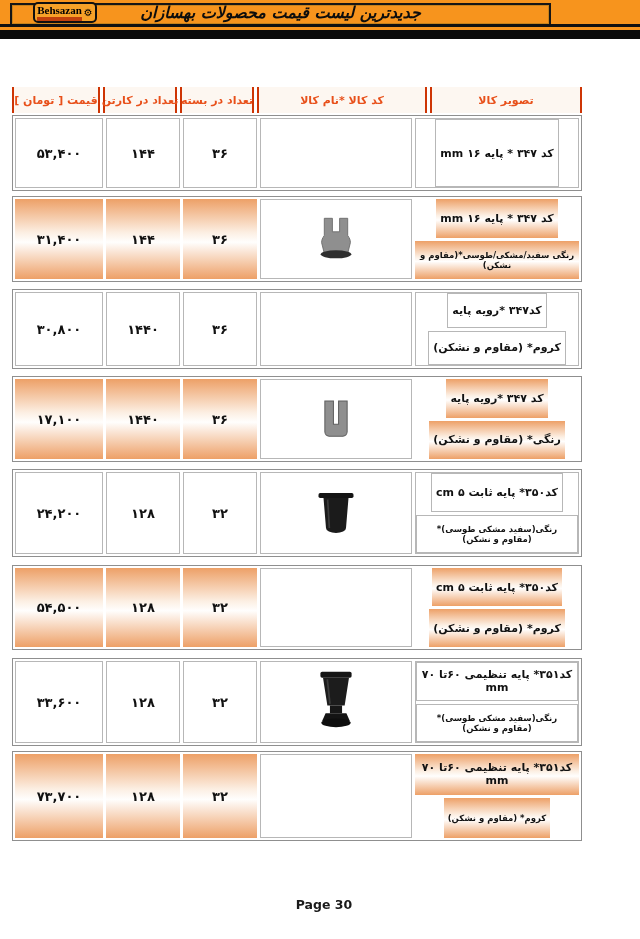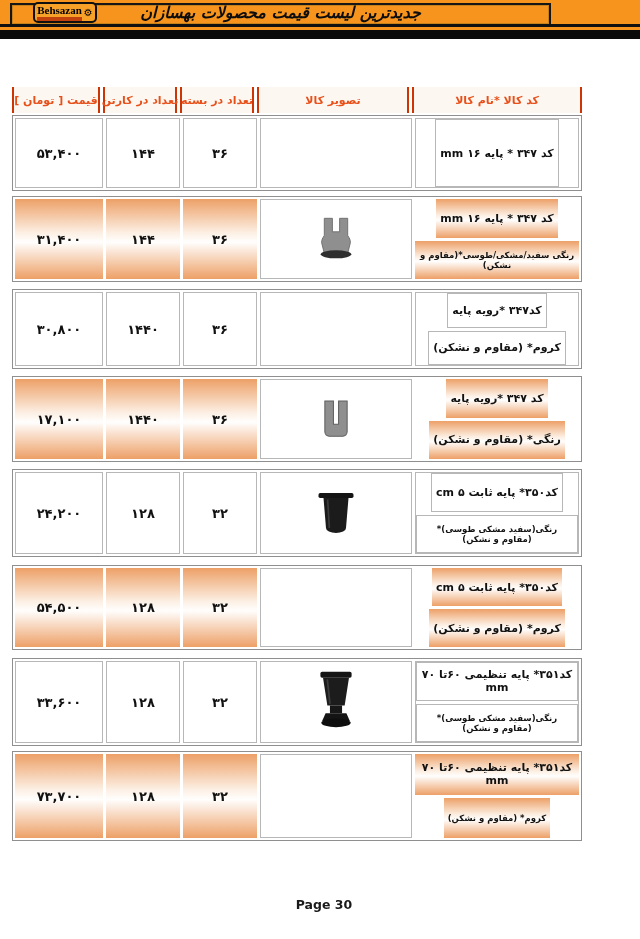--- a/index.html
+++ b/index.html
@@ -88,22 +88,22 @@
   <div class="bar3"></div>
   <div class="bar4"></div>
 </header>
 
 <main class="price-table">
 
   <div class="hrow">
     <div class="hcell c-price">قیمت [ تومان ]</div>
     <div class="hcell c-carton">تعداد در کارتن</div>
     <div class="hcell c-pack">تعداد در بسته</div>
+    <div class="hcell c-name">کد کالا *نام کالا</div>
     <div class="hcell c-image">تصویر کالا</div>
-    <div class="hcell c-name">کد کالا *نام کالا</div>
   </div>
 
   <div class="row row-white mt2 h76">
     <div class="cell c-price">۵۳,۴۰۰</div>
     <div class="cell c-carton">۱۴۴</div>
     <div class="cell c-pack">۳۶</div>
     <div class="cell c-image"></div>
     <div class="cell c-name namecol">
       <div class="sub">کد ۳۴۷ * پایه ۱۶ mm</div>
     </div>

